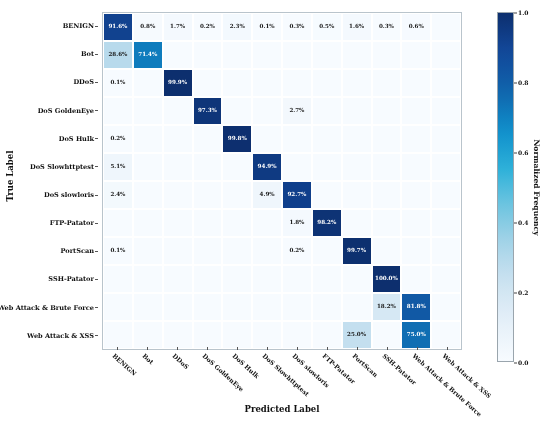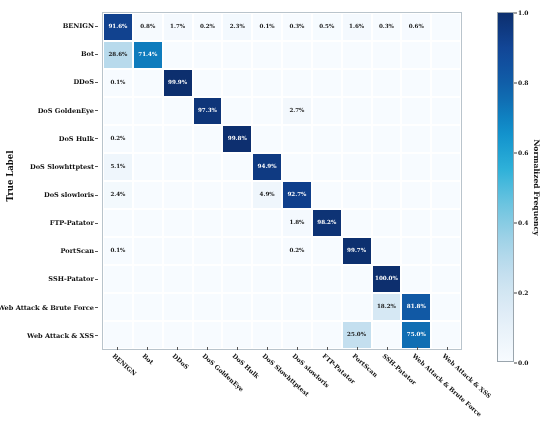--- a/index.html
+++ b/index.html
@@ -568,20 +568,21 @@
       <div class="xtickmark" style="left: 255px;"></div>
       <div class="xtick" style="left: 254px; top: 2px;">PortScan</div>
       <div class="xtickmark" style="left: 285px;"></div>
       <div class="xtick" style="left: 284px; top: 2px;">SSH-Patator</div>
       <div class="xtickmark" style="left: 315px;"></div>
       <div class="xtick" style="left: 314px; top: 2px;">Web Attack &amp; Brute Force</div>
       <div class="xtickmark" style="left: 345px;"></div>
       <div class="xtick" style="left: 344px; top: 2px;">Web Attack &amp; XSS</div>
     </div>
 
+  <div class="xlabel">Predicted Label</div>
 
   <div id="cbar">
     <div id="cbarfill" style="background: linear-gradient(rgb(13, 47, 110) 0%, rgb(15, 58, 130) 5%, rgb(18, 70, 150) 10%, rgb(17, 81, 160) 15%, rgb(16, 94, 168) 20%, rgb(16, 110, 179) 25%, rgb(15, 129, 193) 30%, rgb(19, 147, 205) 35%, rgb(32, 162, 211) 40%, rgb(47, 177, 217) 45%, rgb(78, 187, 221) 50%, rgb(108, 196, 224) 55%, rgb(134, 203, 227) 60%, rgb(159, 210, 231) 65%, rgb(179, 217, 235) 70%, rgb(196, 223, 239) 75%, rgb(210, 230, 242) 80%, rgb(221, 235, 246) 85%, rgb(231, 241, 249) 90%, rgb(239, 246, 252) 95%, rgb(247, 251, 255) 100%);"></div>
   </div>
   <div id="cbticks">
       <div class="cbt" style="top: 350px;">0.0</div>
       <div class="cbt" style="top: 280px;">0.2</div>
       <div class="cbt" style="top: 210px;">0.4</div>
       <div class="cbt" style="top: 140px;">0.6</div>
       <div class="cbt" style="top: 70px;">0.8</div>

